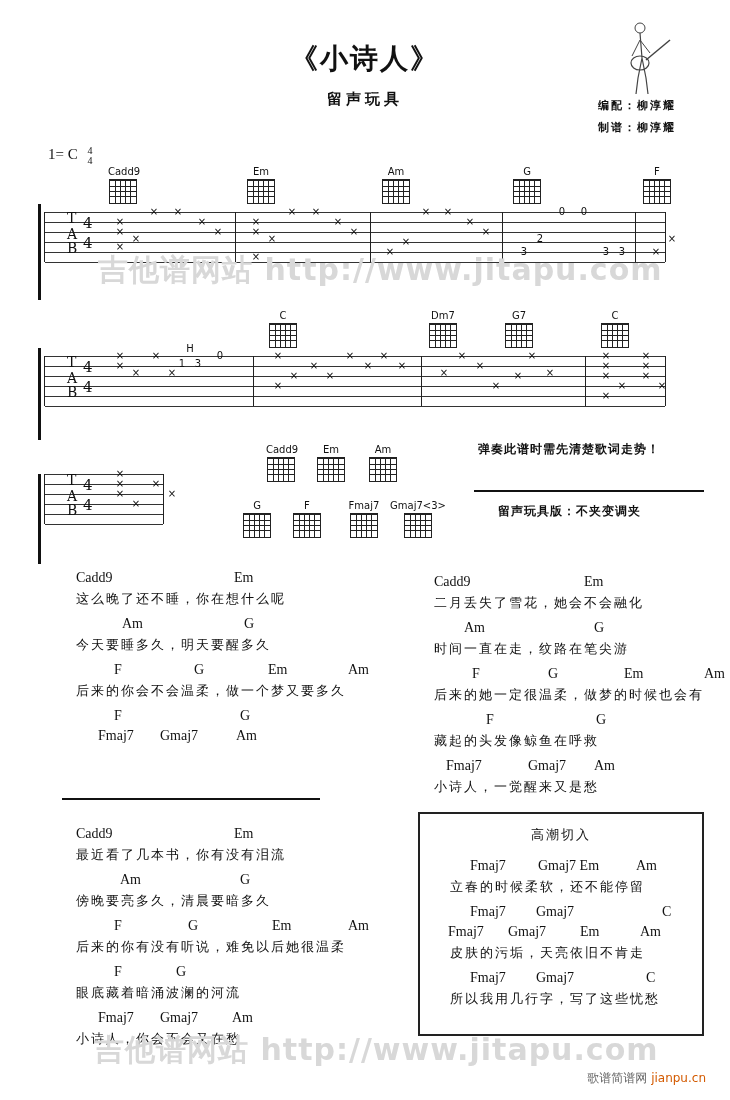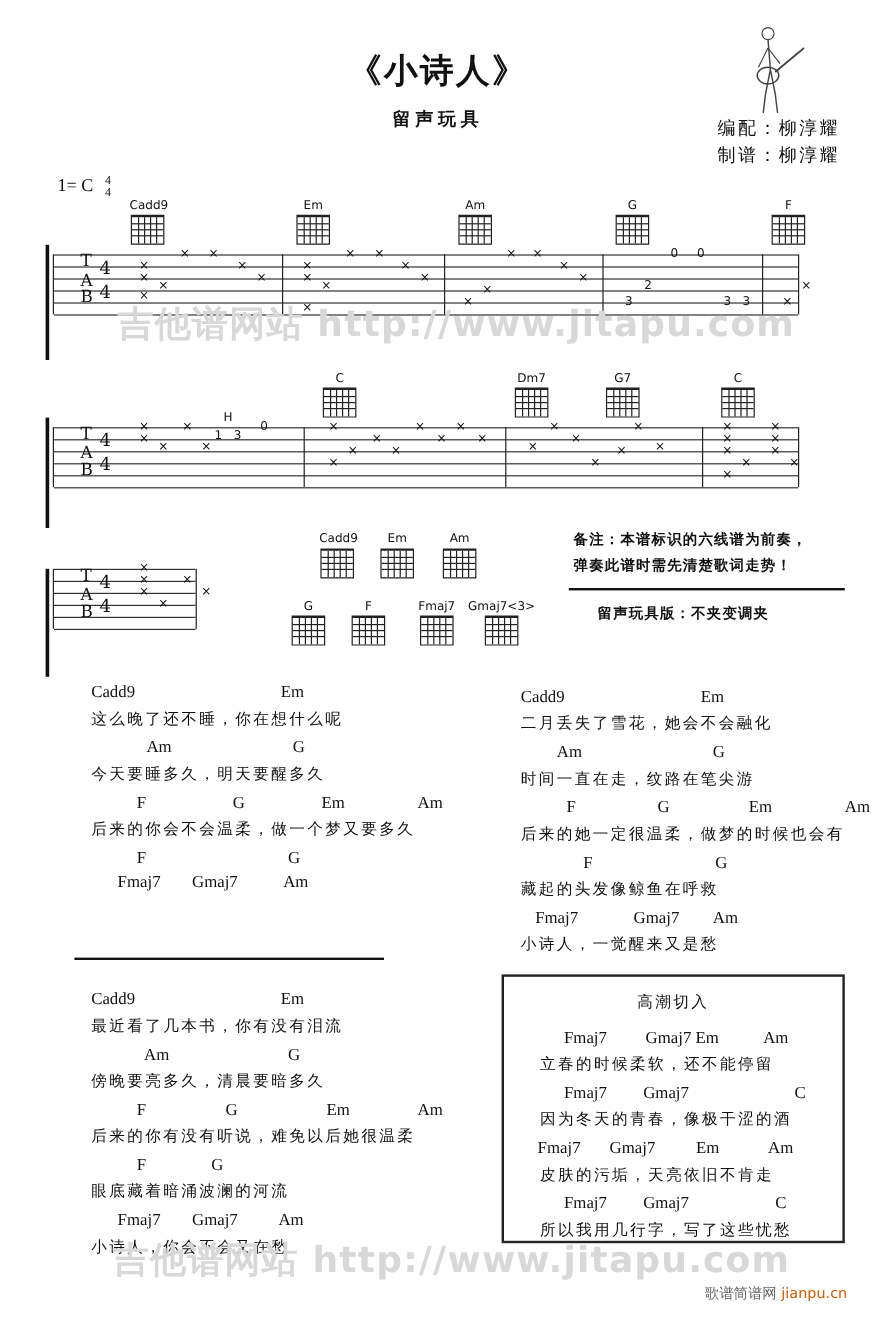--- a/index.html
+++ b/index.html
@@ -1,20 +1,20 @@
 <!DOCTYPE html>
 <html><head>
 <meta charset="utf-8">
 <style>
   html, body { margin:0; padding:0; background:#fff; }
   body { width:730px; height:1100px; position:relative; overflow:hidden; font-family:"DejaVu Serif", serif; color:#111; }
   .abs { position:absolute; }
   .title { left:0; width:730px; top:40px; text-align:center; font-size:28px; font-weight:bold; font-family:"DejaVu Serif", serif; letter-spacing:2px; }
   .subtitle { left:0; width:730px; top:90px; text-align:center; font-size:15px; font-weight:bold; letter-spacing:4px; }
-  .credit { font-size:15px; font-weight:normal; letter-spacing:2px; }
+  .credit { font-size:11px; font-weight:bold; letter-spacing:2px; }
   .key { left:48px; top:146px; font-family:Liberation Serif, serif; font-size:15px; }
   .key .frac { display:inline-block; vertical-align:middle; font-size:10px; line-height:10px; text-align:center; margin-left:6px; }
   .key .frac span { display:block; }
   .chord-name { font-family:"DejaVu Sans", sans-serif; font-size:10px; text-align:center; }
   .chordbox { position:absolute; width:30px; }
   .grid { width:26px; height:22px; margin:2px auto 0; border:1px solid #222; border-top:2px solid #222;
     background:
       linear-gradient(#222,#222) 0 5px/100% 1px no-repeat,
       linear-gradient(#222,#222) 0 10px/100% 1px no-repeat,
       linear-gradient(#222,#222) 0 15px/100% 1px no-repeat,
@@ -250,21 +250,20 @@
 <div class="chordbox" style="left:344px;top:500px;width:40px;">
   <div class="chord-name">Fmaj7</div>
   <div class="grid"></div>
 </div>
 <div class="chordbox" style="left:388px;top:500px;width:60px;">
   <div class="chord-name">Gmaj7&lt;3&gt;</div>
   <div class="grid"></div>
 </div>
 
 <div class="abs note-box" style="left:478px;top:438px;">
-  <div>备注：本谱标识的六线谱为前奏，</div>
   <div>弹奏此谱时需先清楚歌词走势！</div>
 </div>
 <div class="hr" style="left:474px;top:490px;width:230px;"></div>
 <div class="abs note-box" style="left:498px;top:500px;">
   <div>留声玩具版：不夹变调夹</div>
 </div>
 
 <div class="lyrics" style="left:76px;top:570px;width:320px;">
   <div class="chords"><span style="left:0">Cadd9</span><span style="left:158px">Em</span></div>
   <div class="text">这么晚了还不睡，你在想什么呢</div>
@@ -303,21 +302,20 @@
   <div class="chords"><span style="left:22px">Fmaj7</span><span style="left:84px">Gmaj7</span><span style="left:156px">Am</span></div>
   <div class="text">小诗人，你会不会又在愁</div>
 </div>
 
 <div class="climax-box">
   <div style="text-align:center;margin-top:12px;font-size:13px;letter-spacing:2px;">高潮切入</div>
   <div class="lyrics" style="left:30px;top:44px;width:250px;">
     <div class="chords"><span style="left:20px">Fmaj7</span><span style="left:88px">Gmaj7 Em</span><span style="left:186px">Am</span></div>
     <div class="text">立春的时候柔软，还不能停留</div>
     <div class="chords"><span style="left:20px">Fmaj7</span><span style="left:86px">Gmaj7</span><span style="left:212px">C</span></div>
-    <div class="text">因为冬天的青春，像极干涩的酒</div>
     <div class="chords"><span style="left:-2px">Fmaj7</span><span style="left:58px">Gmaj7</span><span style="left:130px">Em</span><span style="left:190px">Am</span></div>
     <div class="text">皮肤的污垢，天亮依旧不肯走</div>
     <div class="chords"><span style="left:20px">Fmaj7</span><span style="left:86px">Gmaj7</span><span style="left:196px">C</span></div>
     <div class="text">所以我用几行字，写了这些忧愁</div>
   </div>
 </div>
 
 <div class="watermark" style="left:94px;top:1030px;">吉他谱网站 http://www.jitapu.com</div>
 
 <div class="footer-mark">

